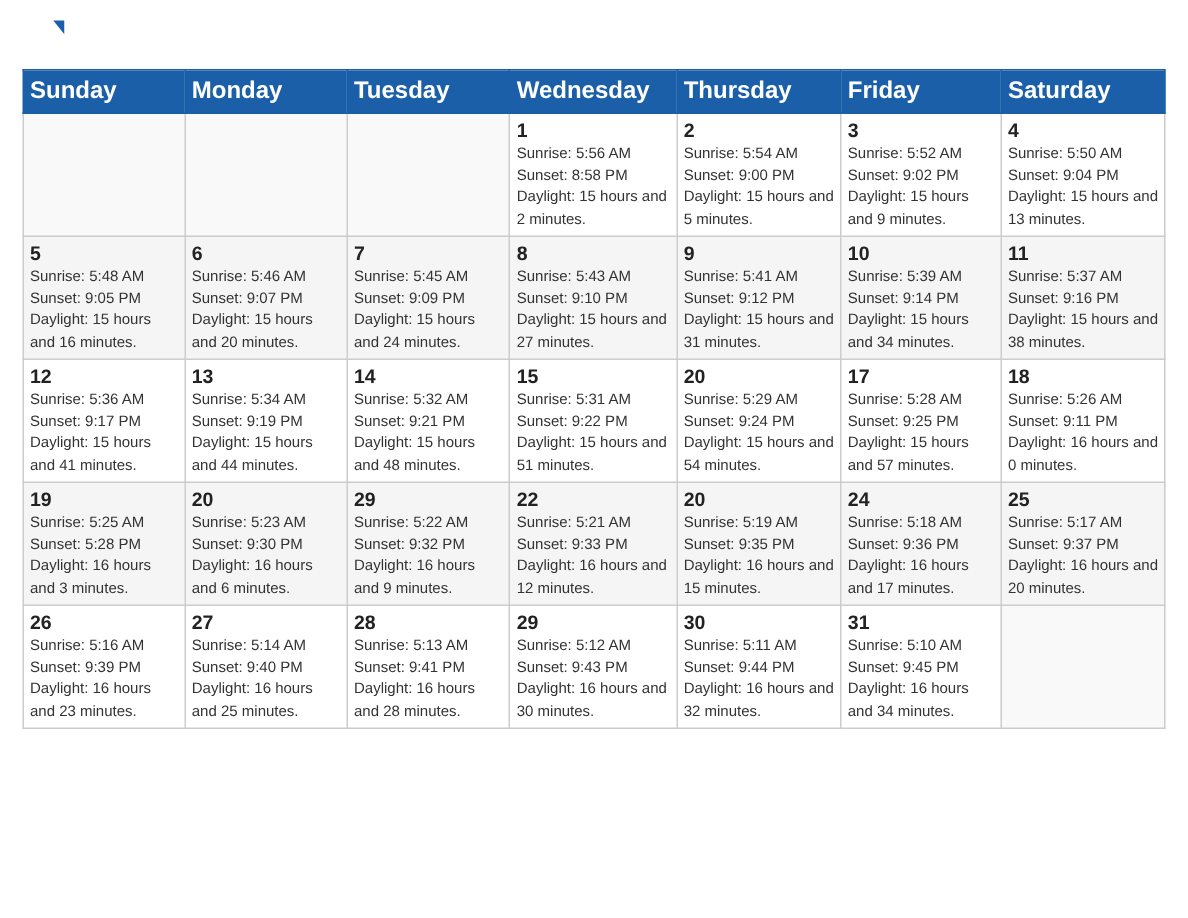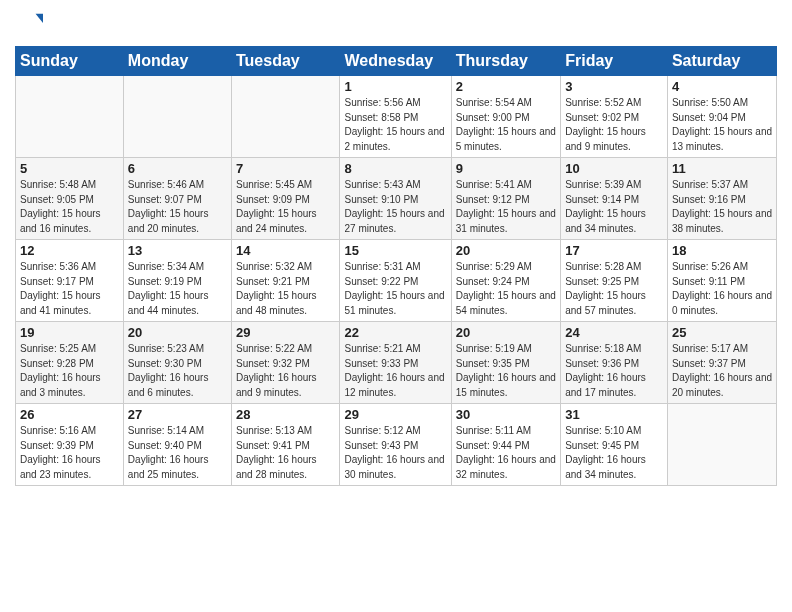--- a/index.html
+++ b/index.html
@@ -249,21 +249,21 @@
           <div class="day-info">Sunrise: 5:26 AM
 Sunset: 9:11 PM
 Daylight: 16 hours
 and 0 minutes.</div>
         </td>
       </tr>
       <tr>
         <td>
           <div class="day-number">19</div>
           <div class="day-info">Sunrise: 5:25 AM
-Sunset: 9:28 PM
+Sunset: 5:28 PM
 Daylight: 16 hours
 and 3 minutes.</div>
         </td>
         <td>
           <div class="day-number">20</div>
           <div class="day-info">Sunrise: 5:23 AM
 Sunset: 9:30 PM
 Daylight: 16 hours
 and 6 minutes.</div>
         </td>

